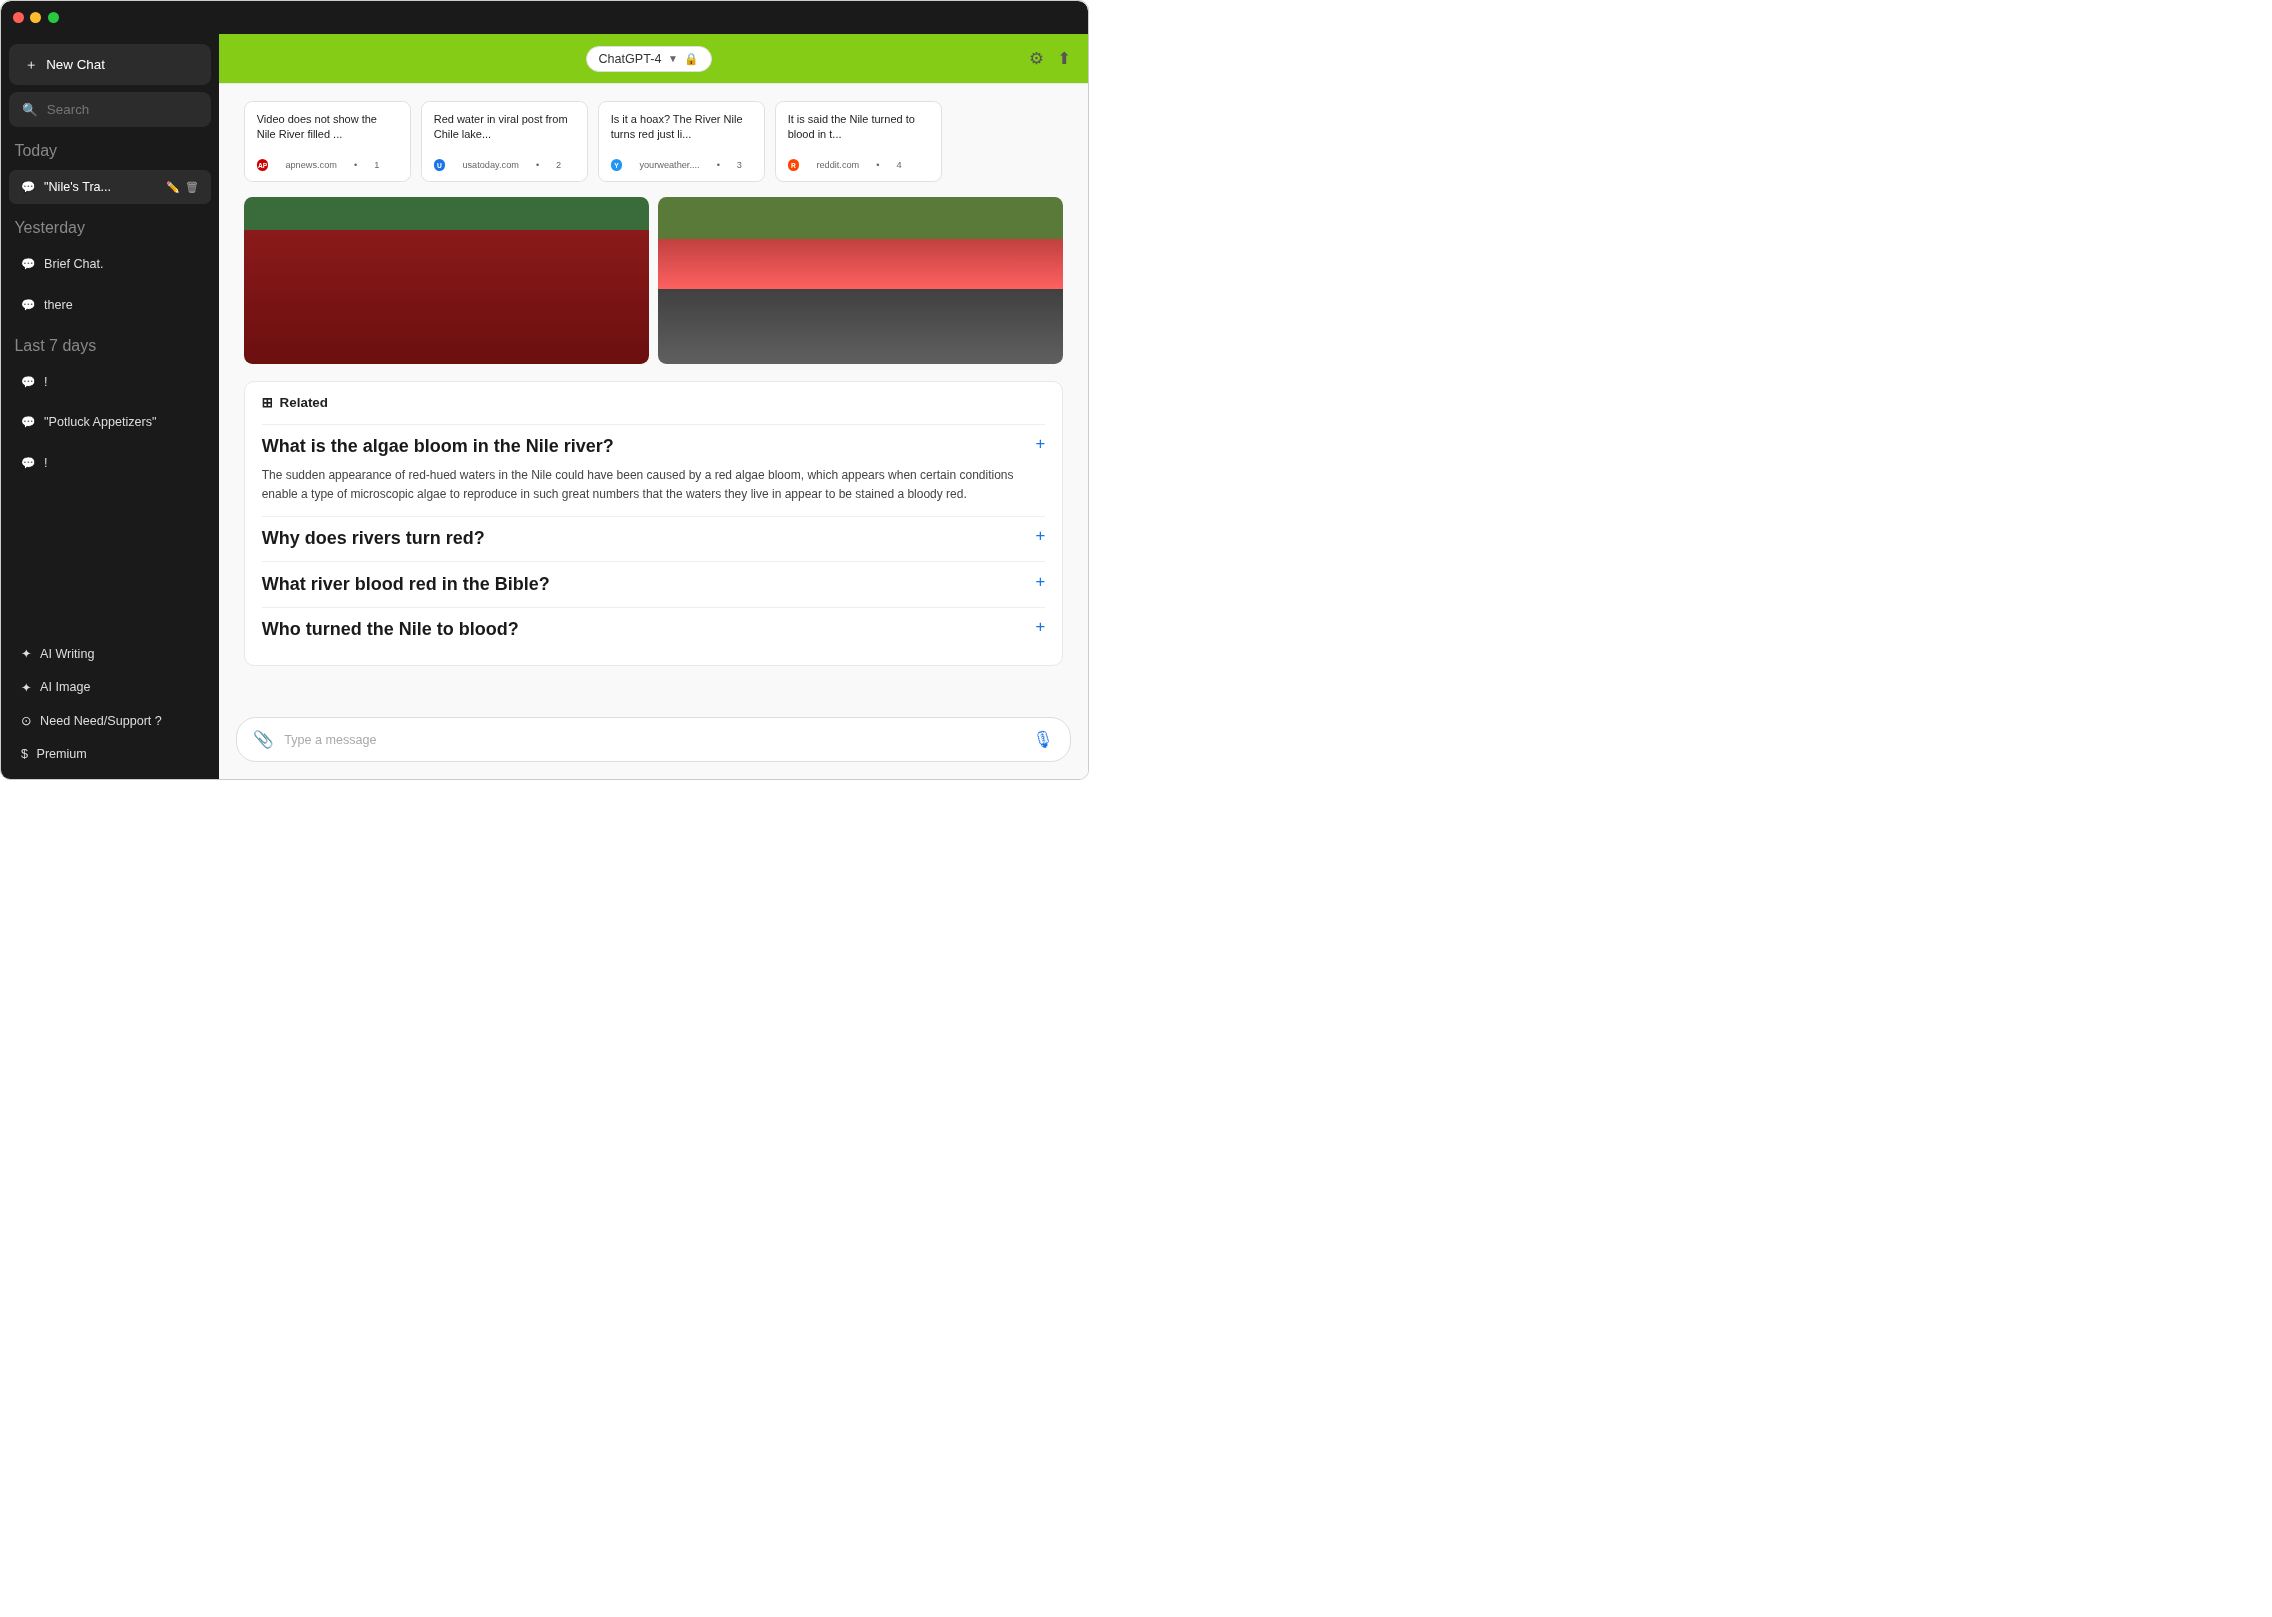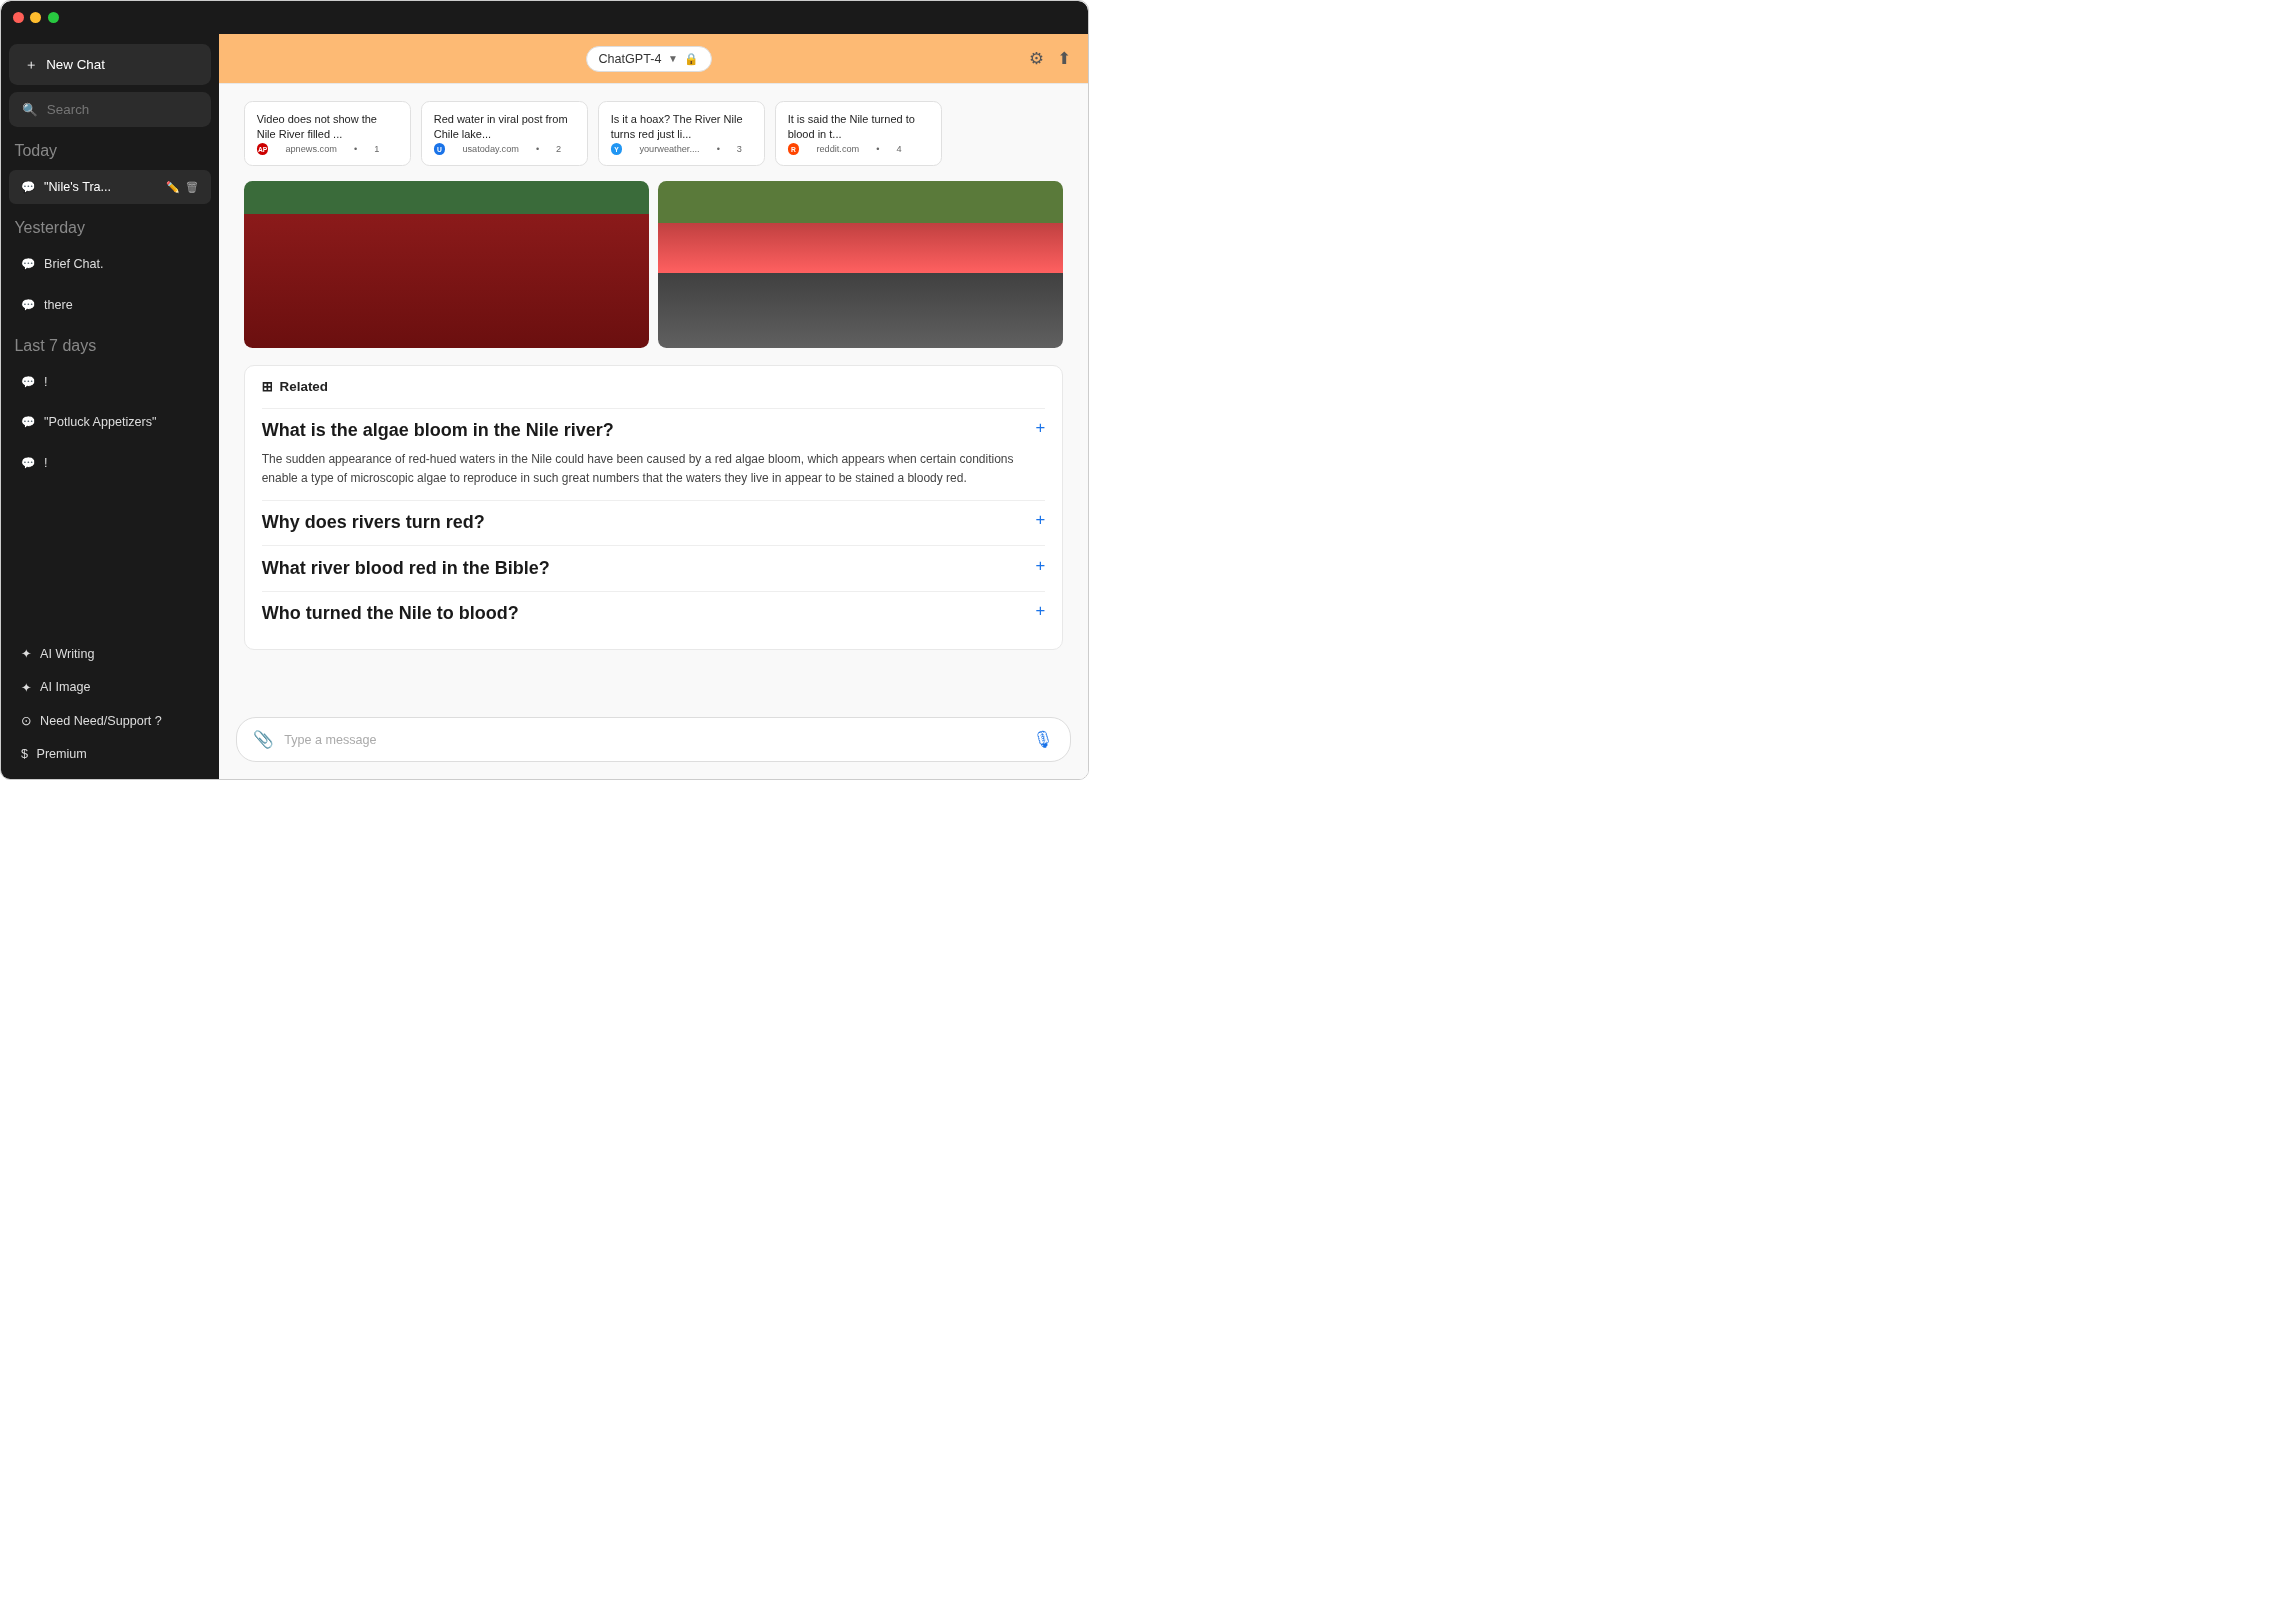--- a/index.html
+++ b/index.html
@@ -143,21 +143,21 @@
       flex: 1;
       background: #f9f9f9;
       display: flex;
       flex-direction: column;
       overflow: hidden;
     }
 
     
     .topbar {
       height: 50px;
-      background: #fdba74;
+      background: #84cc16;
       display: flex;
       align-items: center;
       justify-content: space-between;
       padding: 0 16.7px;
       flex-shrink: 0;
       border-bottom: 0.8px solid #e8e8e8;
     }
     .model-selector {
       display: flex;
       align-items: center;
@@ -207,21 +207,21 @@
       padding: 10px 11.7px;
       min-width: 134px;
       max-width: 167px;
       cursor: pointer;
     }
     .source-card .source-title {
       font-size: 11px;
       font-weight: 500;
       color: #222;
       line-height: 1.4;
-      margin-bottom: 1px;
+      margin-bottom: 17px;
     }
     .source-card .source-meta {
       display: flex;
       align-items: center;
       gap: 17px;
       font-size: 9.2px;
       color: #666;
     }
     .source-card .source-dot {
       width: 11.7px; height: 11.7px;

